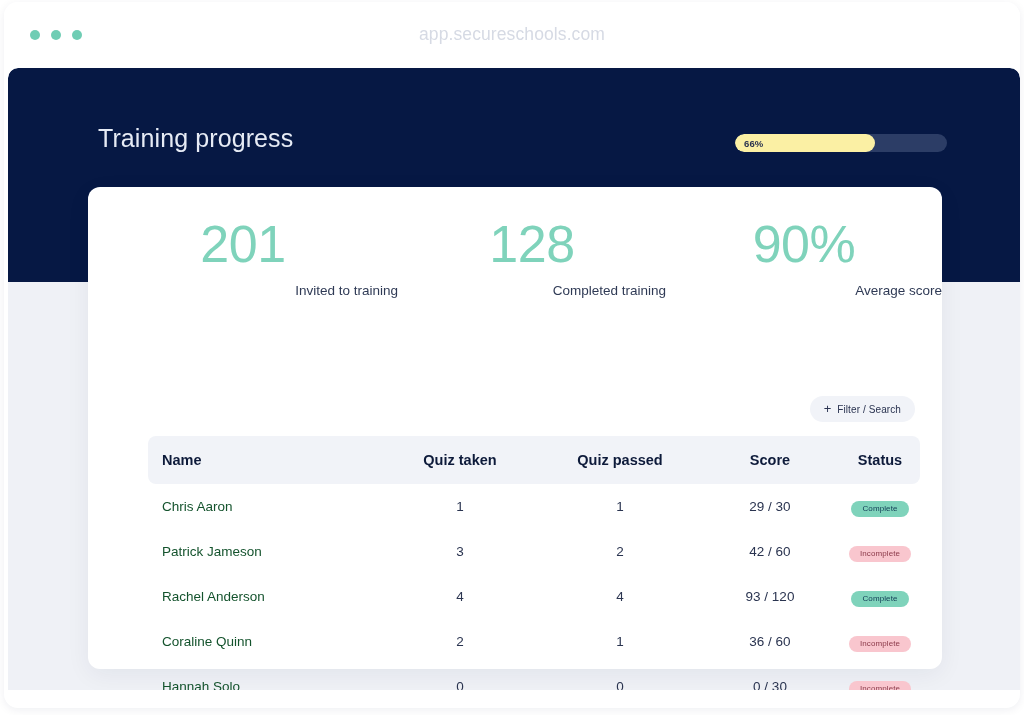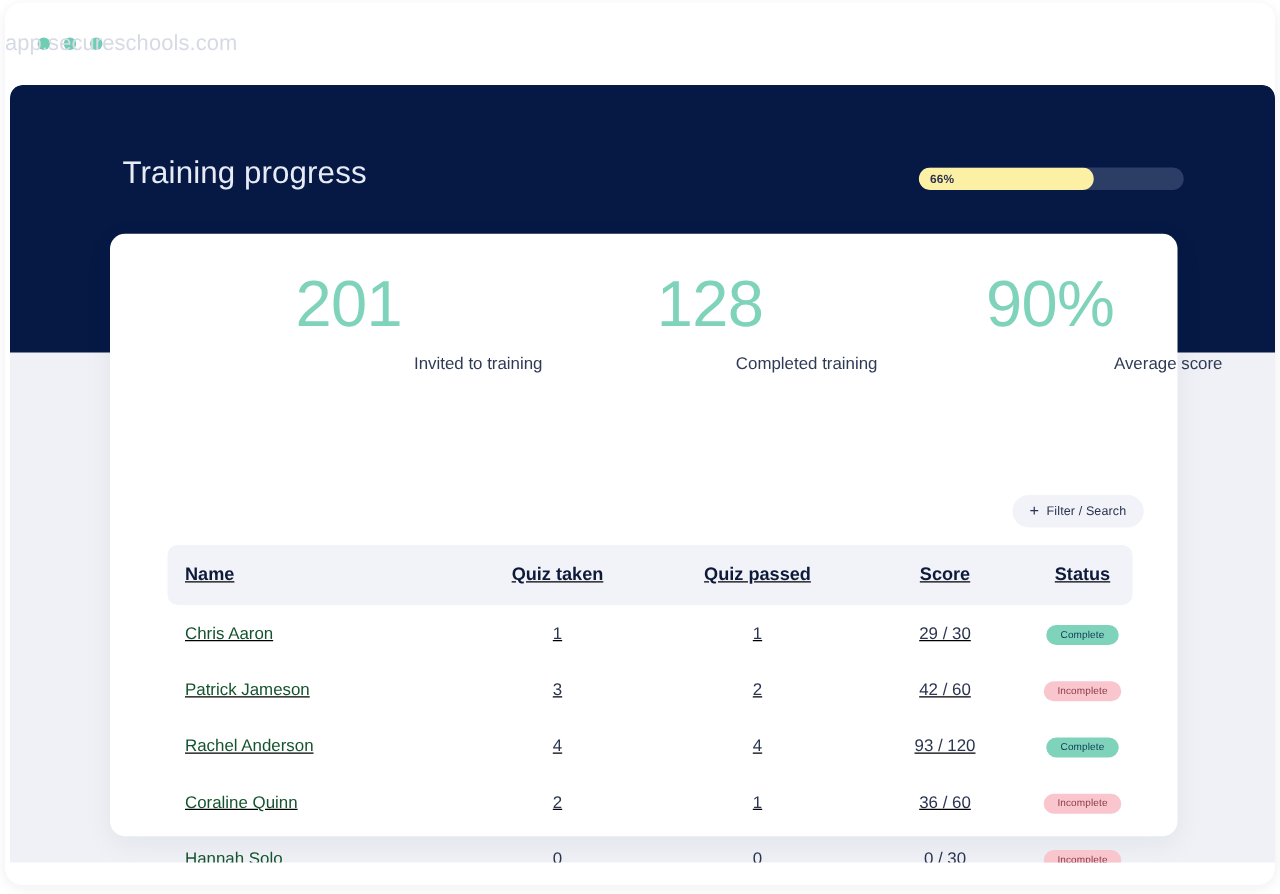--- a/index.html
+++ b/index.html
@@ -26,20 +26,21 @@
     width:1016px; height:66px;
     background:#ffffff;
   }
   .dots{
     position:absolute; left:26px; top:28px;
     display:flex; gap:11px;
   }
   .dot{ width:10px; height:10px; border-radius:50%; background:#6fcdb4; }
   .url-text{
     position:absolute; left:0; top:22px; width:1016px;
+    text-align:center;
     font-size:17.5px;
     color:#d6dae4;
     letter-spacing:0.1px;
   }
 
   
   .app-viewport{
     position:absolute; left:4px; top:66px;
     width:1012px; height:622px;
     background:#eff1f6;
@@ -90,21 +91,20 @@
     background:#ffffff;
     border-radius:12px;
     box-shadow:0 6px 24px rgba(20,30,70,0.06);
   }
 
   
   .stats{
     position:absolute; left:0; top:28px;
     width:719px;
     display:flex;
-    padding-left:36px;
   }
   .stat{ flex:1; text-align:center; }
   .stat:nth-child(1){ flex:0 0 310px; }
   .stat:nth-child(2){ flex:0 0 268px; }
   .stat:nth-child(3){ flex:0 0 276px; }
   .stat-value{
     font-size:52px; font-weight:400;
     color:#7fd3bb;
     line-height:1.12;
     letter-spacing:-0.5px;
@@ -126,23 +126,22 @@
     cursor:pointer;
   }
   .filter-plus{
     font-size:13px; color:#2a3350; line-height:1;
     font-weight:300; position:relative; top:-0.5px;
   }
   .filter-label{ font-size:10px; color:#2a3350; letter-spacing:0.1px; }
 
   
   .table{
-    position:absolute; left:46px; top:249px;
+    position:absolute; left:60px; top:249px;
     width:772px;
-    text-decoration:underline;
   }
   .t-row{ display:flex; align-items:center; }
   .t-head{
     height:48px;
     background:#f1f3f8;
     border-radius:8px;
   }
   .t-body-row{ height:45px; }
   .c-name   { width:232px; padding-left:14px; text-align:left; }
   .c-taken  { width:160px; text-align:center; }

